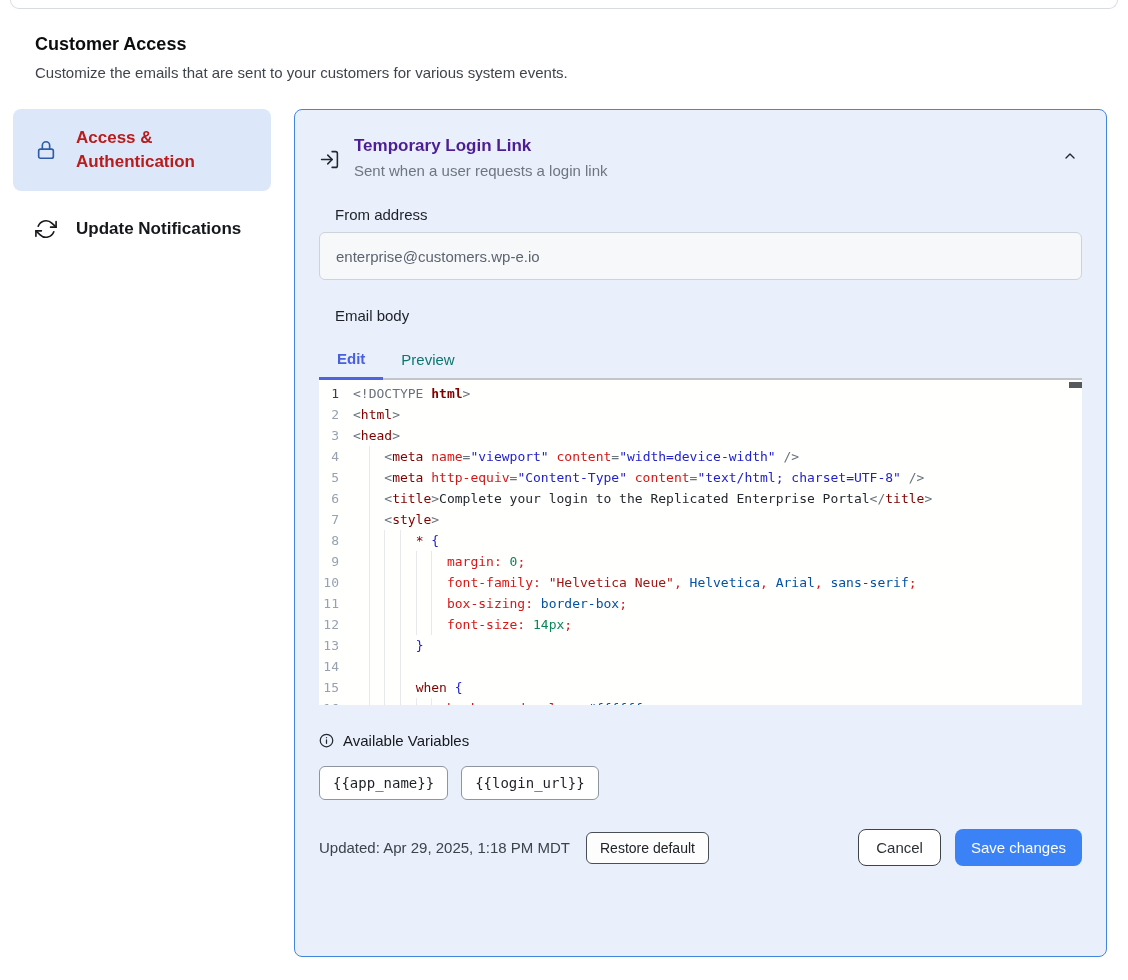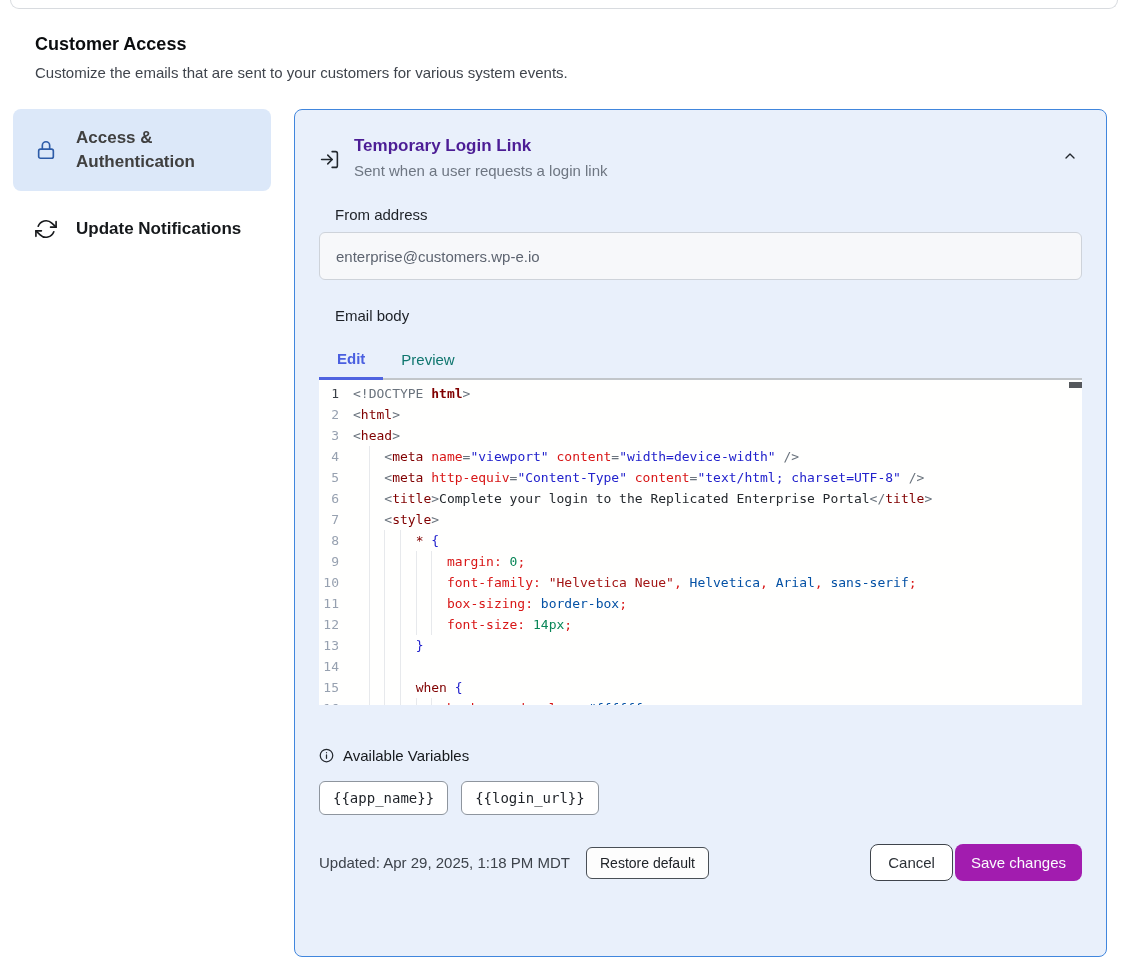--- a/index.html
+++ b/index.html
@@ -11,21 +11,21 @@
 
   .page-header { margin:25px 35px 0; }
   .page-title { font-size:18px; font-weight:700; color:#0b0d0f; }
   .page-subtitle { margin-top:9px; font-size:15px; color:#40454d; }
 
   .content { display:flex; align-items:flex-start; margin:28px 21px 0 13px; }
 
   .sidebar { width:258px; flex:none; }
   .side-item { display:flex; align-items:center; gap:19px; font-size:17px; font-weight:600; cursor:pointer; }
   .side-item .icn { flex:none; display:flex; }
-  .side-item.active { background:#dce8f9; border-radius:8px; padding:17px 22px; color:#404040; }
+  .side-item.active { background:#dce8f9; border-radius:8px; padding:17px 22px; color:#b91c1c; }
   .side-item.active .lbl { line-height:1.42; }
   .side-item.plain { padding:0 22px; margin-top:27px; color:#15181b; }
 
   .panel { flex:1; margin-left:23px; background:#e9f0fb; border:1px solid #4186dd;
     border-radius:8px; padding:24px; min-height:848px; }
 
   .panel-header { display:flex; gap:14px; position:relative; margin-top:2px; }
   .panel-header .icn { margin-top:13px; display:flex; }
   .panel-title { font-size:17px; font-weight:700; color:#4c1d95; }
   .panel-sub { margin-top:6px; font-size:15px; color:#6e7682; }
@@ -44,33 +44,33 @@
 
   .editor { position:relative; background:#fffffe; height:325px; overflow:hidden;
     font-family:"DejaVu Sans Mono", monospace; font-size:13px; line-height:21px; padding-top:3px; }
   .cl { display:flex; white-space:pre; }
   .ln { flex:none; width:34px; text-align:right; padding-right:14px; color:#97a1b0; }
   .ln.act { color:#3a4047; }
   .code { position:relative; flex:1; color:#24292e; }
   .g { position:absolute; top:0; bottom:0; width:1px; background:#e7e9ec; font-style:normal; }
   .vscroll { position:absolute; top:2px; right:0; width:13px; height:6px; background:#55585c; }
 
-  .vars-row { margin-top:42px; display:flex; align-items:center; gap:9px; font-size:15px; color:#16191d; }
+  .vars-row { margin-top:27px; display:flex; align-items:center; gap:9px; font-size:15px; color:#16191d; }
   .chips { margin-top:17px; display:flex; gap:13px; }
   .chip { background:#ffffff; border:1px solid #8e959e; border-radius:6px; padding:8px 13px;
     font-family:"DejaVu Sans Mono", monospace; font-size:14px; color:#1d2127; cursor:pointer; }
 
   .panel-footer { margin-top:29px; display:flex; align-items:center; }
   .updated { font-size:15px; color:#3d434b; }
   .restore-btn { margin-left:16px; background:#fdfdfd; border:1px solid #494f56; border-radius:6px;
     padding:7px 13px; font-size:14px; color:#202429; font-family:"Liberation Sans", sans-serif; cursor:pointer; }
   .spacer { flex:1; }
   .cancel-btn { background:#ffffff; border:1px solid #3f444b; border-radius:8px; padding:9px 17px;
     font-size:15px; color:#2b3036; font-family:"Liberation Sans", sans-serif; cursor:pointer; }
-  .save-btn { margin-left:2px; background:#a21caf; border:none; border-radius:8px; padding:10px 16px;
+  .save-btn { margin-left:14px; background:#3b82f6; border:none; border-radius:8px; padding:10px 16px;
     font-size:15px; color:#fbfcfe; font-family:"Liberation Sans", sans-serif; cursor:pointer; }
   svg { display:block; }
 </style>
 </head>
 <body>
 
 <div class="prev-card-edge"></div>
 
 <div class="page-header">
   <div class="page-title">Customer Access</div>

